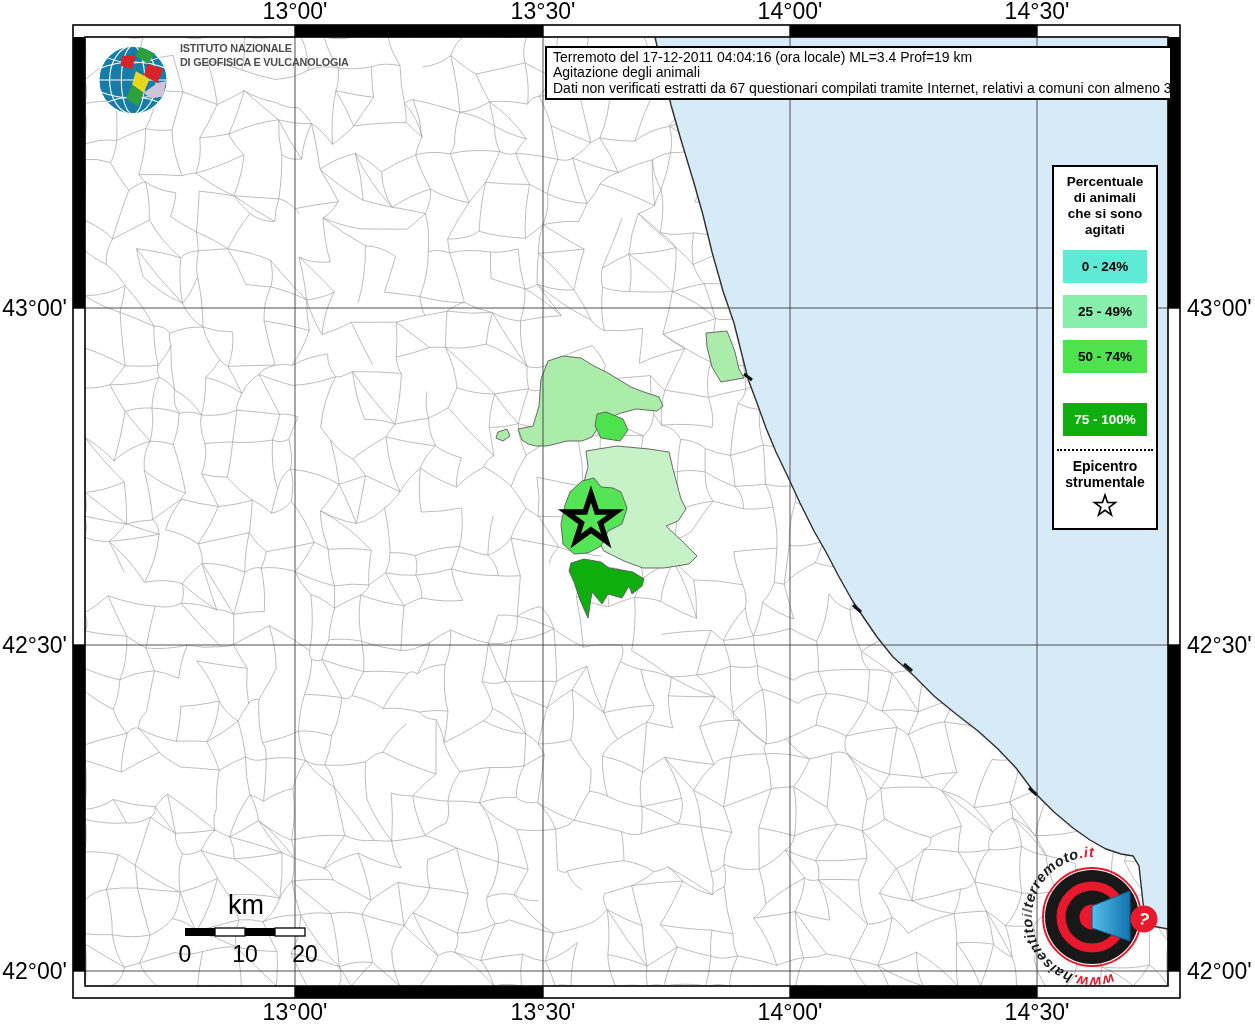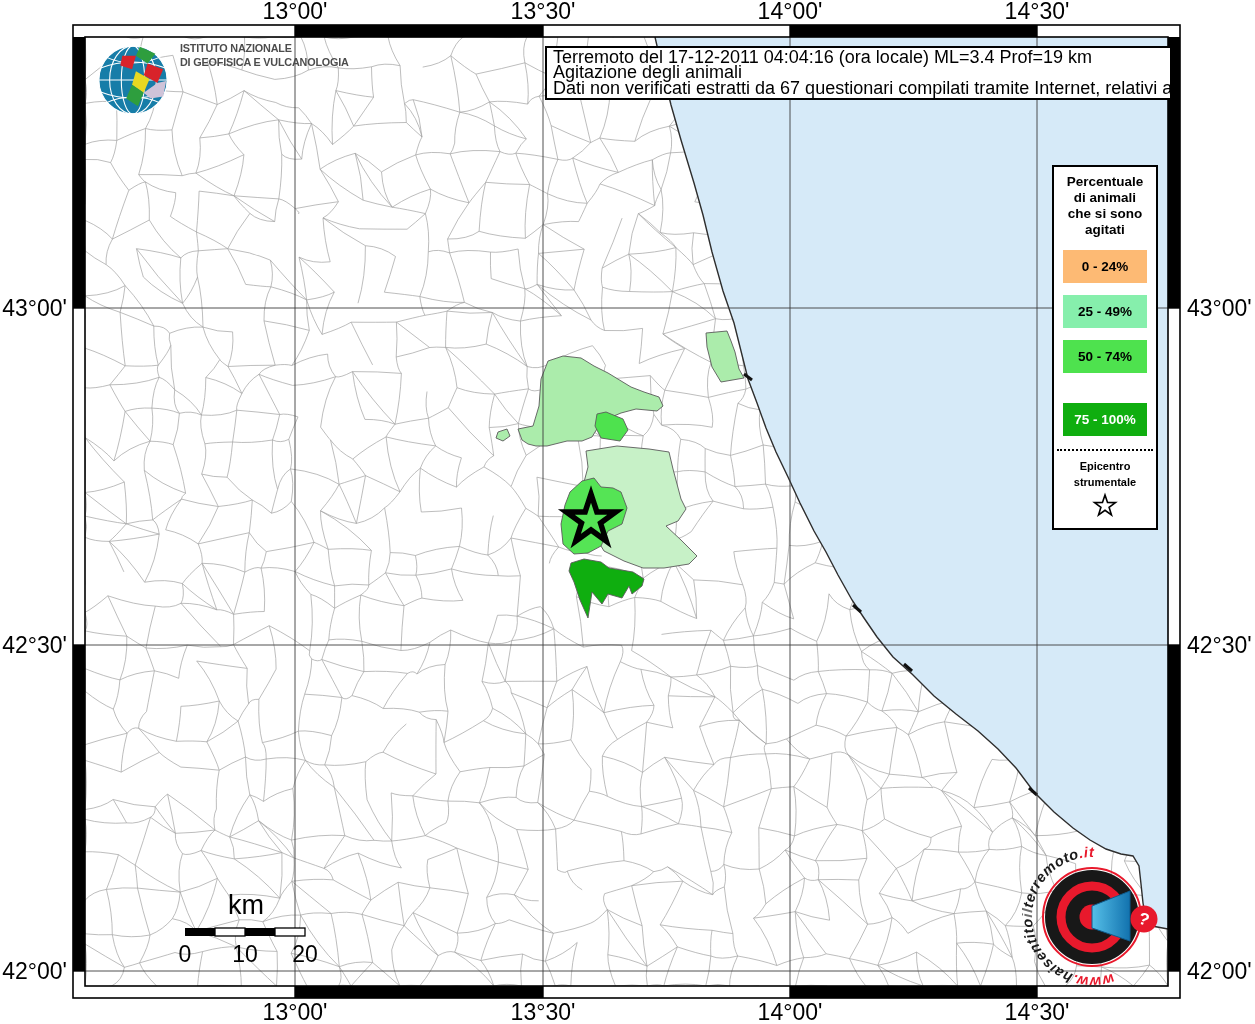--- a/index.html
+++ b/index.html
@@ -4,28 +4,28 @@
 <style>
   html,body{margin:0;padding:0;background:#ffffff;}
   .canvas{position:relative;width:1255px;height:1024px;background:#ffffff;overflow:hidden;
           font-family:"Liberation Sans",sans-serif;}
   #map-svg{position:absolute;left:0;top:0;}
   .axis-label{font-size:23px;fill:#000;font-family:"Liberation Sans",sans-serif;}
   .scale-label{font-size:23px;fill:#000;font-family:"Liberation Sans",sans-serif;}
   .scale-unit{font-size:27px;fill:#000;font-family:"Liberation Sans",sans-serif;}
 
   .infobox{position:absolute;left:545px;top:46px;width:611px;background:#fff;
-           border:2px solid #000;padding:2px 6px;font-size:18px;line-height:15.4px;
+           border:2px solid #000;padding:2px 6px;font-size:14px;line-height:15.4px;
            white-space:nowrap;overflow:hidden;color:#000;}
   .legend{position:absolute;left:1052px;top:165px;width:102px;background:#fff;
           border:2px solid #000;text-align:center;padding:7px 0 6px;}
   .legend-title span{display:block;font-weight:bold;font-size:13.5px;line-height:16px;color:#000;}
   .swatch{margin:12px 9px 0;height:33px;line-height:33px;font-weight:bold;font-size:13.5px;}
   .legend-sep{border-top:2px dotted #000;margin:13px 3px 7px;height:0;}
-  .legend-epi span{display:block;font-weight:bold;font-size:11px;line-height:16px;color:#000;}
+  .legend-epi span{display:block;font-weight:bold;font-size:14px;line-height:16px;color:#000;}
   .legend-star{margin-top:2px;}
 
   .ingv{position:absolute;left:95px;top:42px;display:flex;gap:9px;}
   .ingv-text{font-size:11.5px;line-height:13.5px;color:#4c4c4c;font-weight:bold;
              letter-spacing:-0.2px;transform:scaleX(.94);transform-origin:left center;white-space:nowrap;}
   .hsit{position:absolute;left:1022px;top:843px;}
 </style>
 </head>
 <body>
 
@@ -176,21 +176,21 @@
     <div>Dati non verificati estratti da 67 questionari compilati tramite Internet, relativi a comuni con almeno 3 questionari.</div>
   </div>
 
   <div class="legend">
     <div class="legend-title">
       <span>Percentuale</span>
       <span>di animali</span>
       <span>che si sono</span>
       <span>agitati</span>
     </div>
-    <div class="swatch" style="background: #fdba74; color: rgb(0, 0, 0);">0 - 24%</div>
+    <div class="swatch" style="background: #5eead4; color: rgb(0, 0, 0);">0 - 24%</div>
     <div class="swatch" style="background: #86efac; color: rgb(0, 0, 0);">25 - 49%</div>
     <div class="swatch" style="background: rgb(78, 226, 78); color: rgb(0, 0, 0);">50 - 74%</div>
     <div class="swatch" style="background: rgb(15, 174, 15); color: rgb(255, 255, 255); margin-top: 30px;">75 - 100%</div>
     <div class="legend-sep"></div>
     <div class="legend-epi">
       <span>Epicentro</span>
       <span>strumentale</span>
     </div>
     <div class="legend-star">
       <svg width="26" height="26" viewBox="0 0 26 26">

